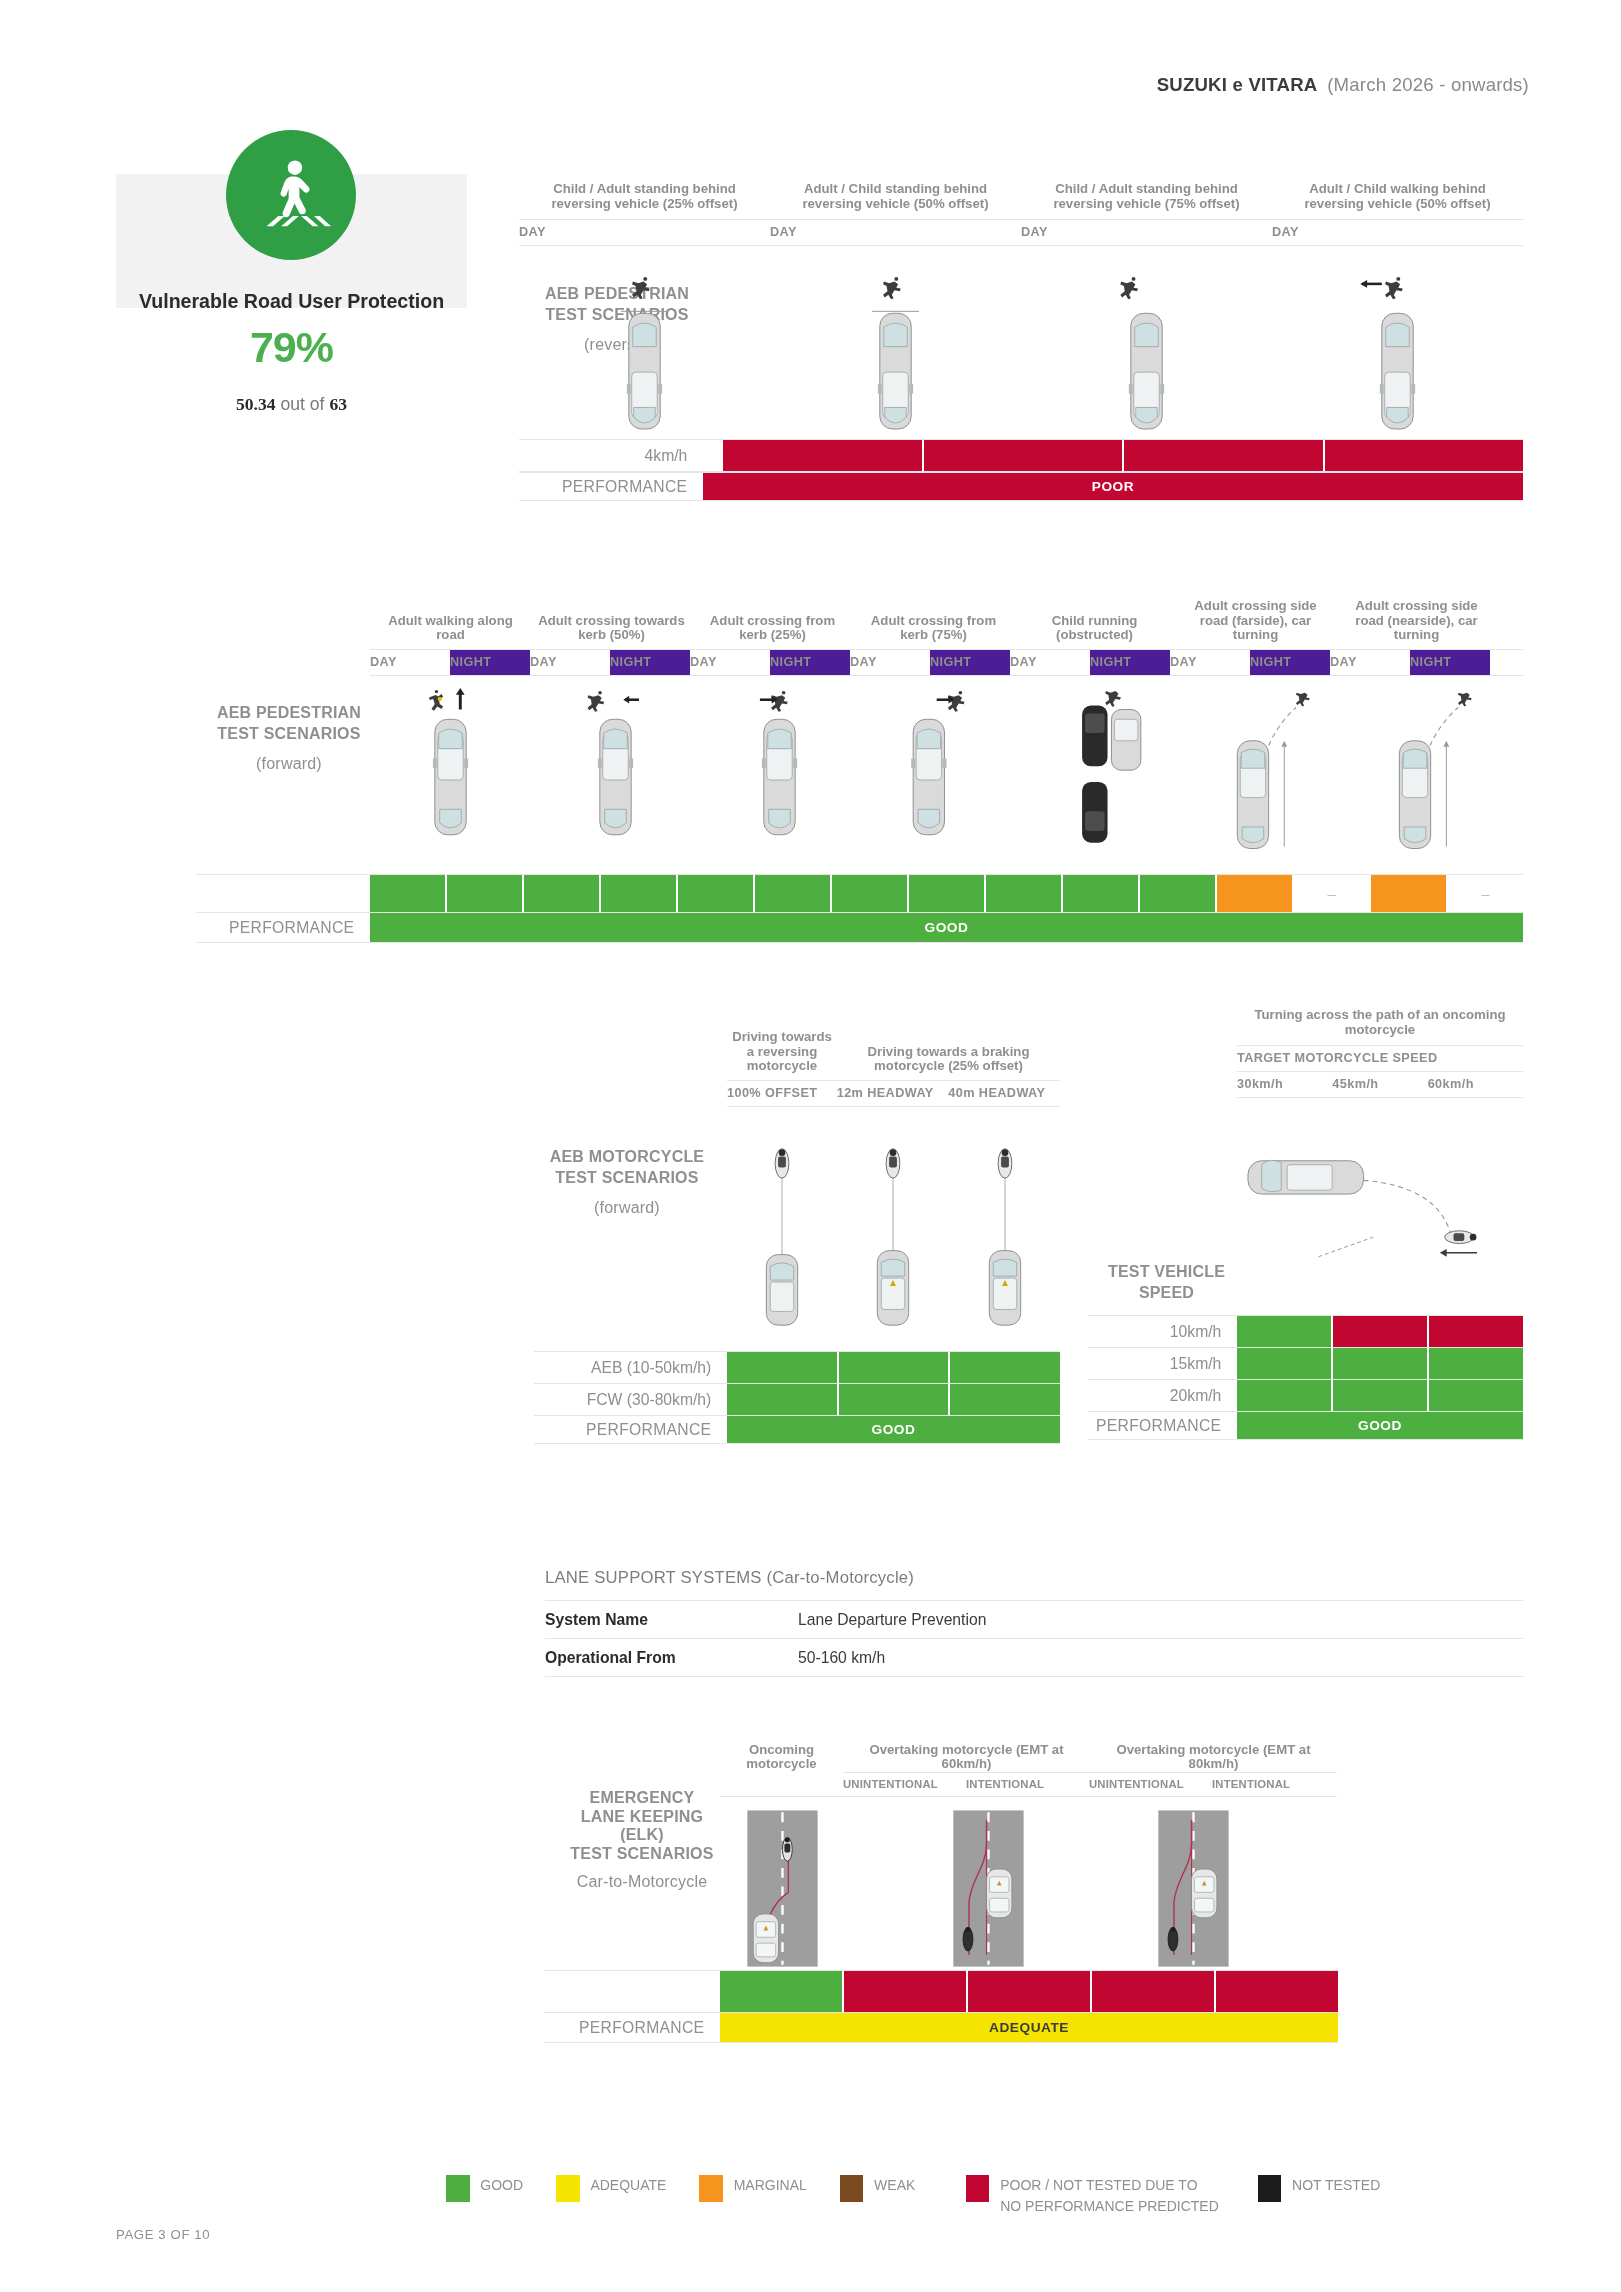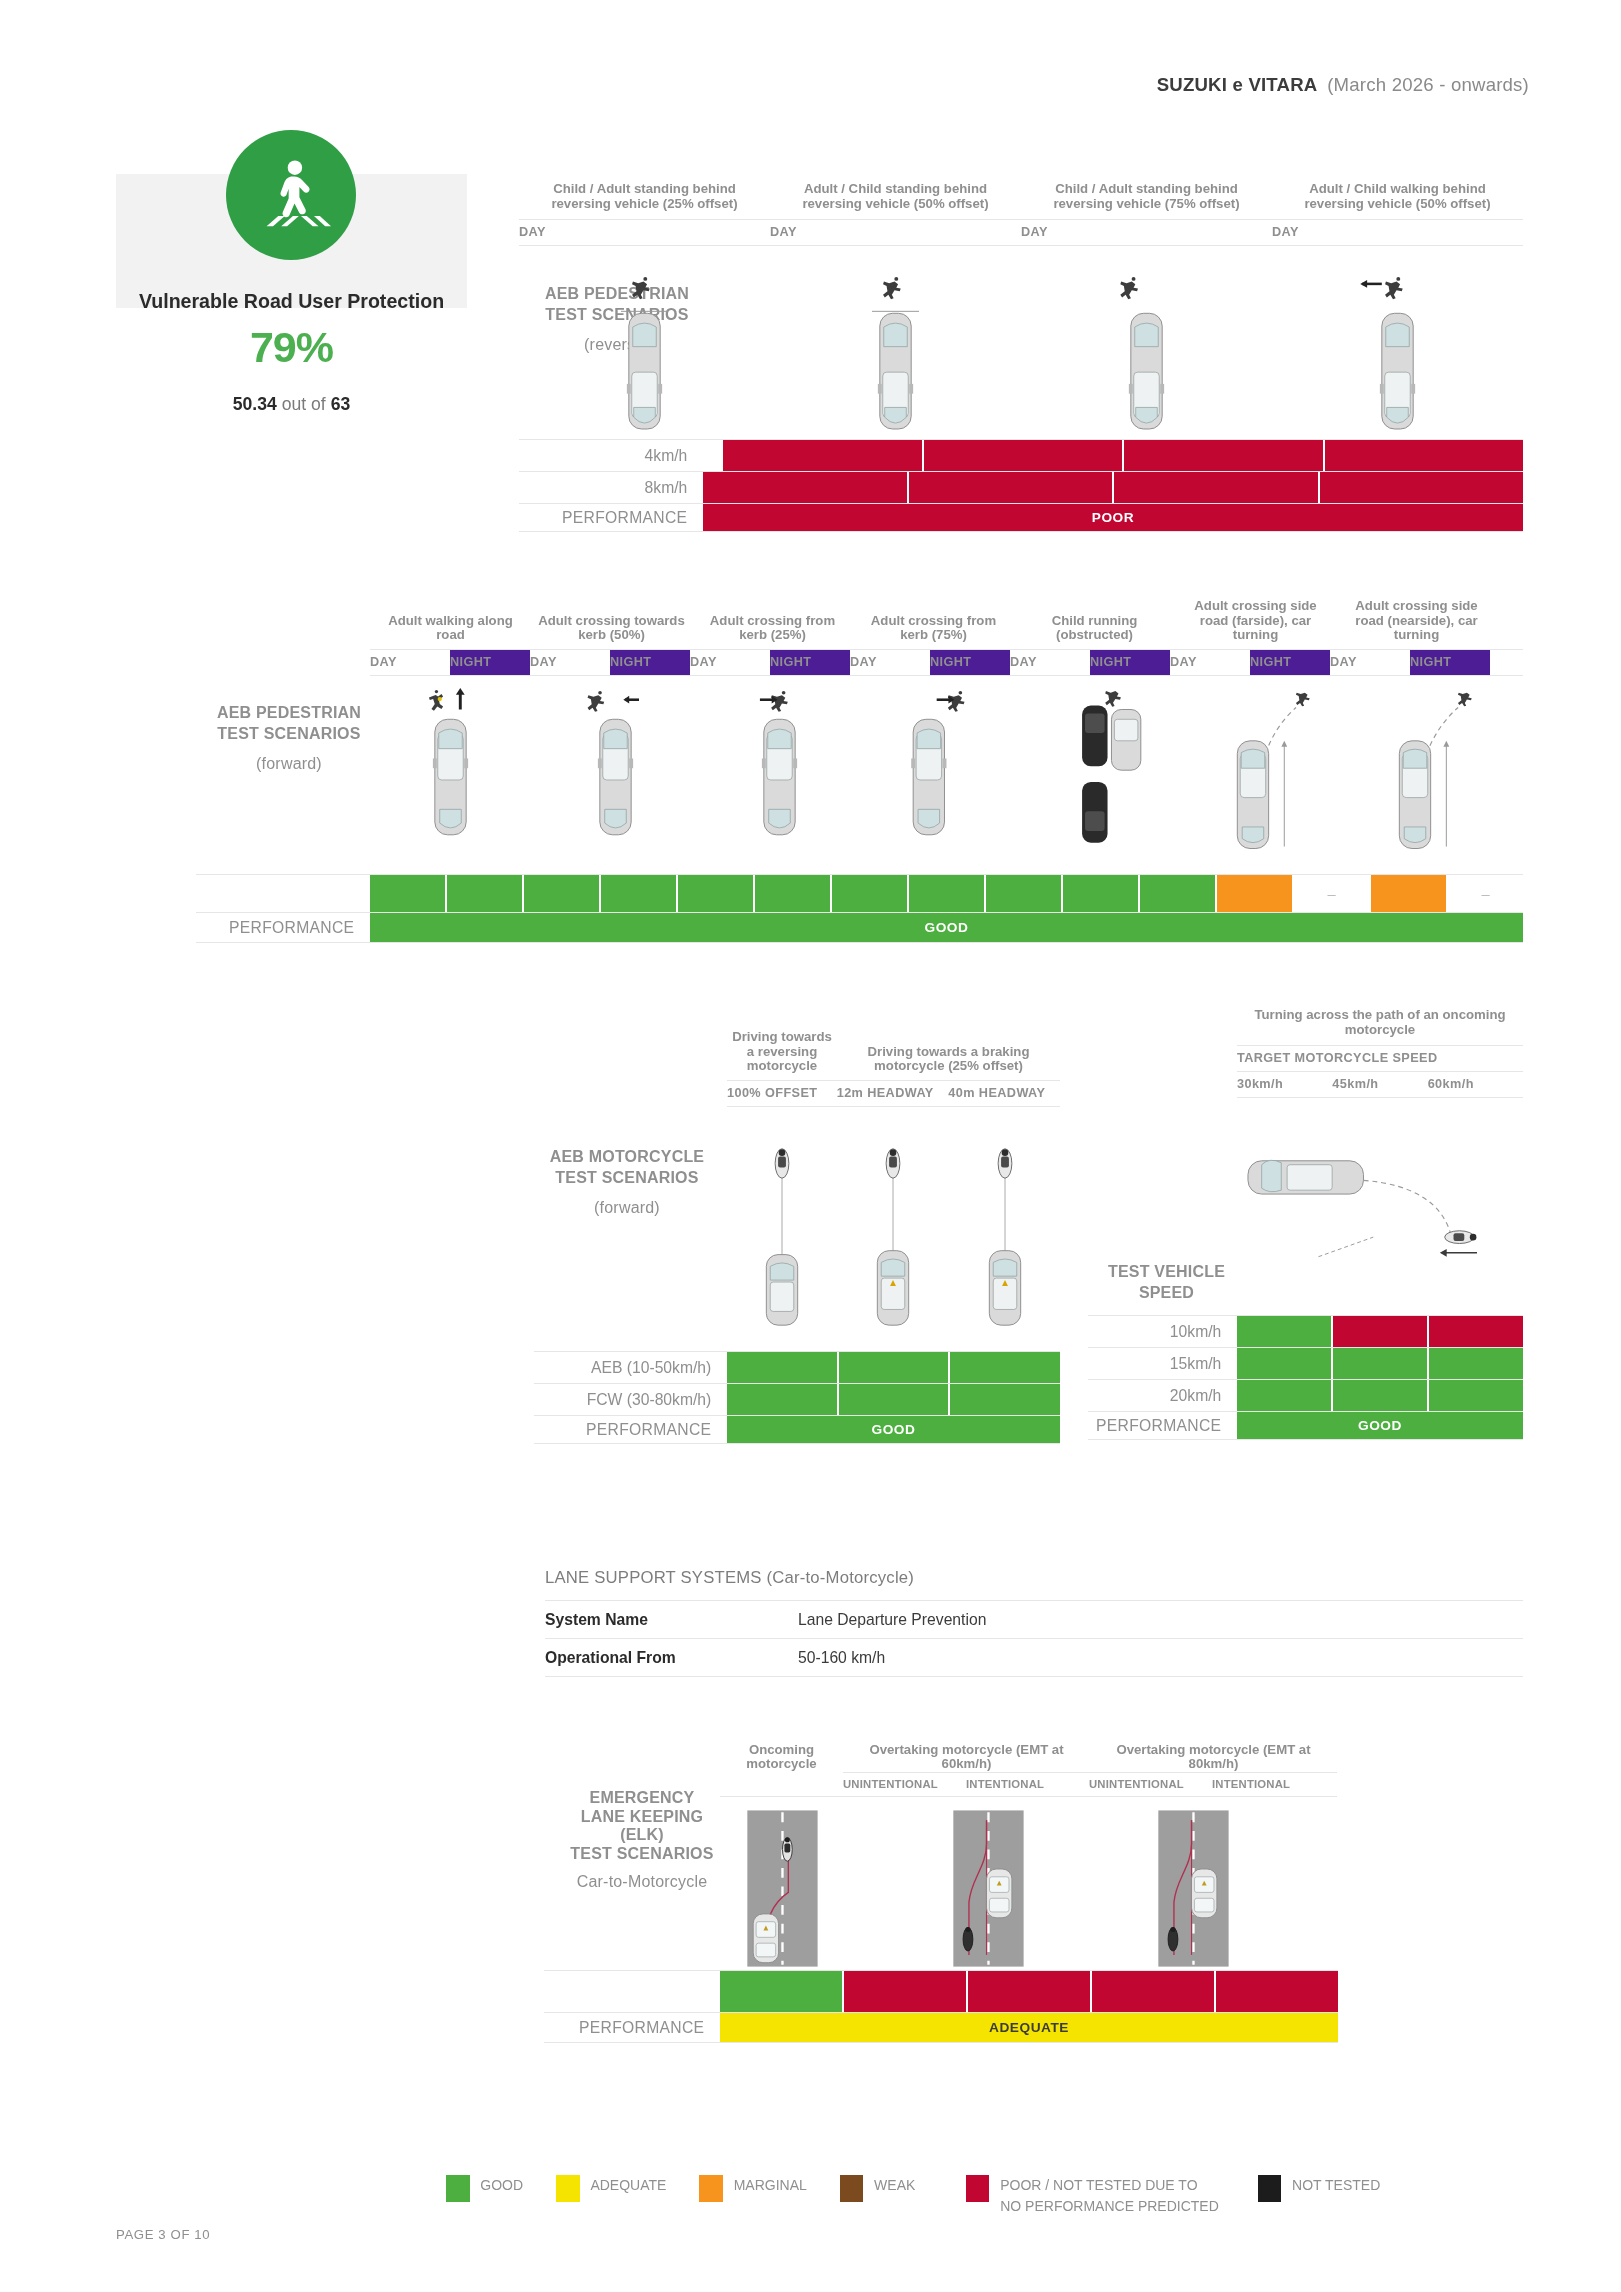--- a/index.html
+++ b/index.html
@@ -38,21 +38,21 @@
   }
   .score-pct {
     position: absolute; left: 116px; top: 323px; width: 351px;
     text-align: center; font-size: 43px; font-weight: bold; color: #4caf50;
     letter-spacing: -1px;
   }
   .score-sub {
     position: absolute; left: 116px; top: 394px; width: 351px;
     text-align: center; font-size: 17.6px; color: #4d4d4d;
   }
-  .score-sub b { color: #2b2b2b; }
+  .score-sub b { color: #2b2b2b; font-family: Liberation Serif, serif; }
   .score-sub .mid { color: #7a7a7a; font-weight: normal; }
 
   
   .sect { position: absolute; }
   .hdr-cell {
     font-size: 13.2px; line-height: 14.7px; text-align: center;
     color: #8f8f8f; font-weight: bold;
   }
   .daynight {
     font-size: 12.7px; text-align: left; color: #8f8f8f;
@@ -250,29 +250,20 @@
     <div style="display:flex;height:31px;gap:20px;">
       <div class="rowlabel" style="width:184px;line-height:31px;">4km/h</div>
       <div style="flex:1;display:flex;gap:2px;">
         <div class="cell r" style="flex:1"></div>
         <div class="cell r" style="flex:1"></div>
         <div class="cell r" style="flex:1"></div>
         <div class="cell r" style="flex:1"></div>
       </div>
     </div>
     <div class="hr"></div>
-    <div style="display:flex;height:31px;">
-      <div class="rowlabel" style="width:184px;line-height:31px;">8km/h</div>
-      <div style="flex:1;display:flex;gap:2px;">
-        <div class="cell r" style="flex:1"></div>
-        <div class="cell r" style="flex:1"></div>
-        <div class="cell r" style="flex:1"></div>
-        <div class="cell r" style="flex:1"></div>
-      </div>
-    </div>
     <div class="hr"></div>
     <div style="display:flex;height:27.4px;">
       <div class="perflabel" style="width:184px;line-height:27.4px;">PERFORMANCE</div>
       <div class="cell r band" style="flex:1">POOR</div>
     </div>
     <div class="hr"></div>
   </div>
 
   <div class="sect" style="left:370px;top:588px;width:1153px;">
     <div style="display:flex;align-items:flex-end;height:55px;">

